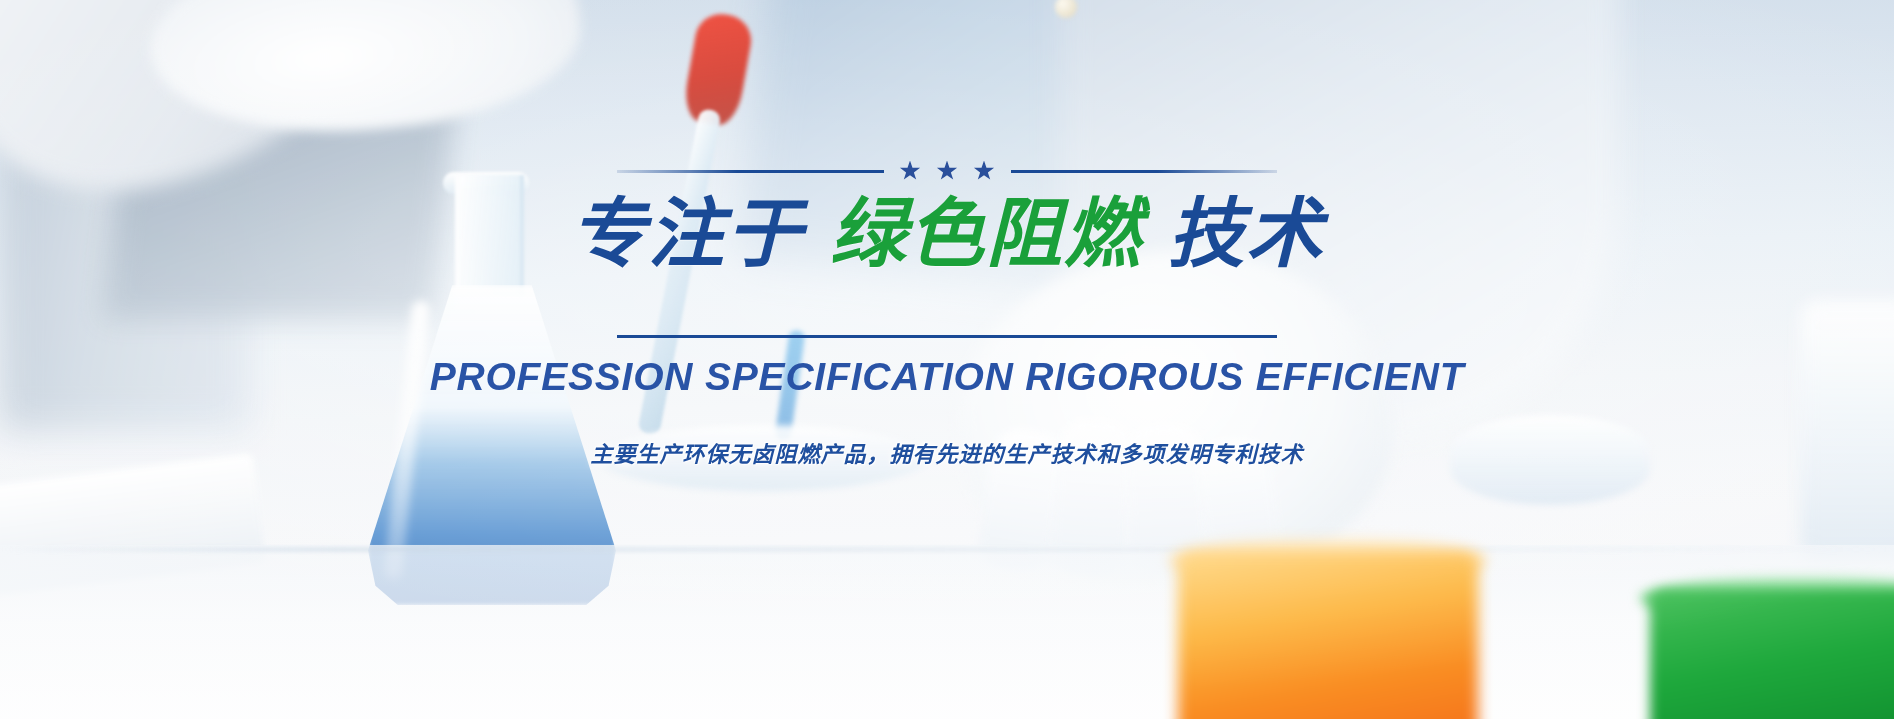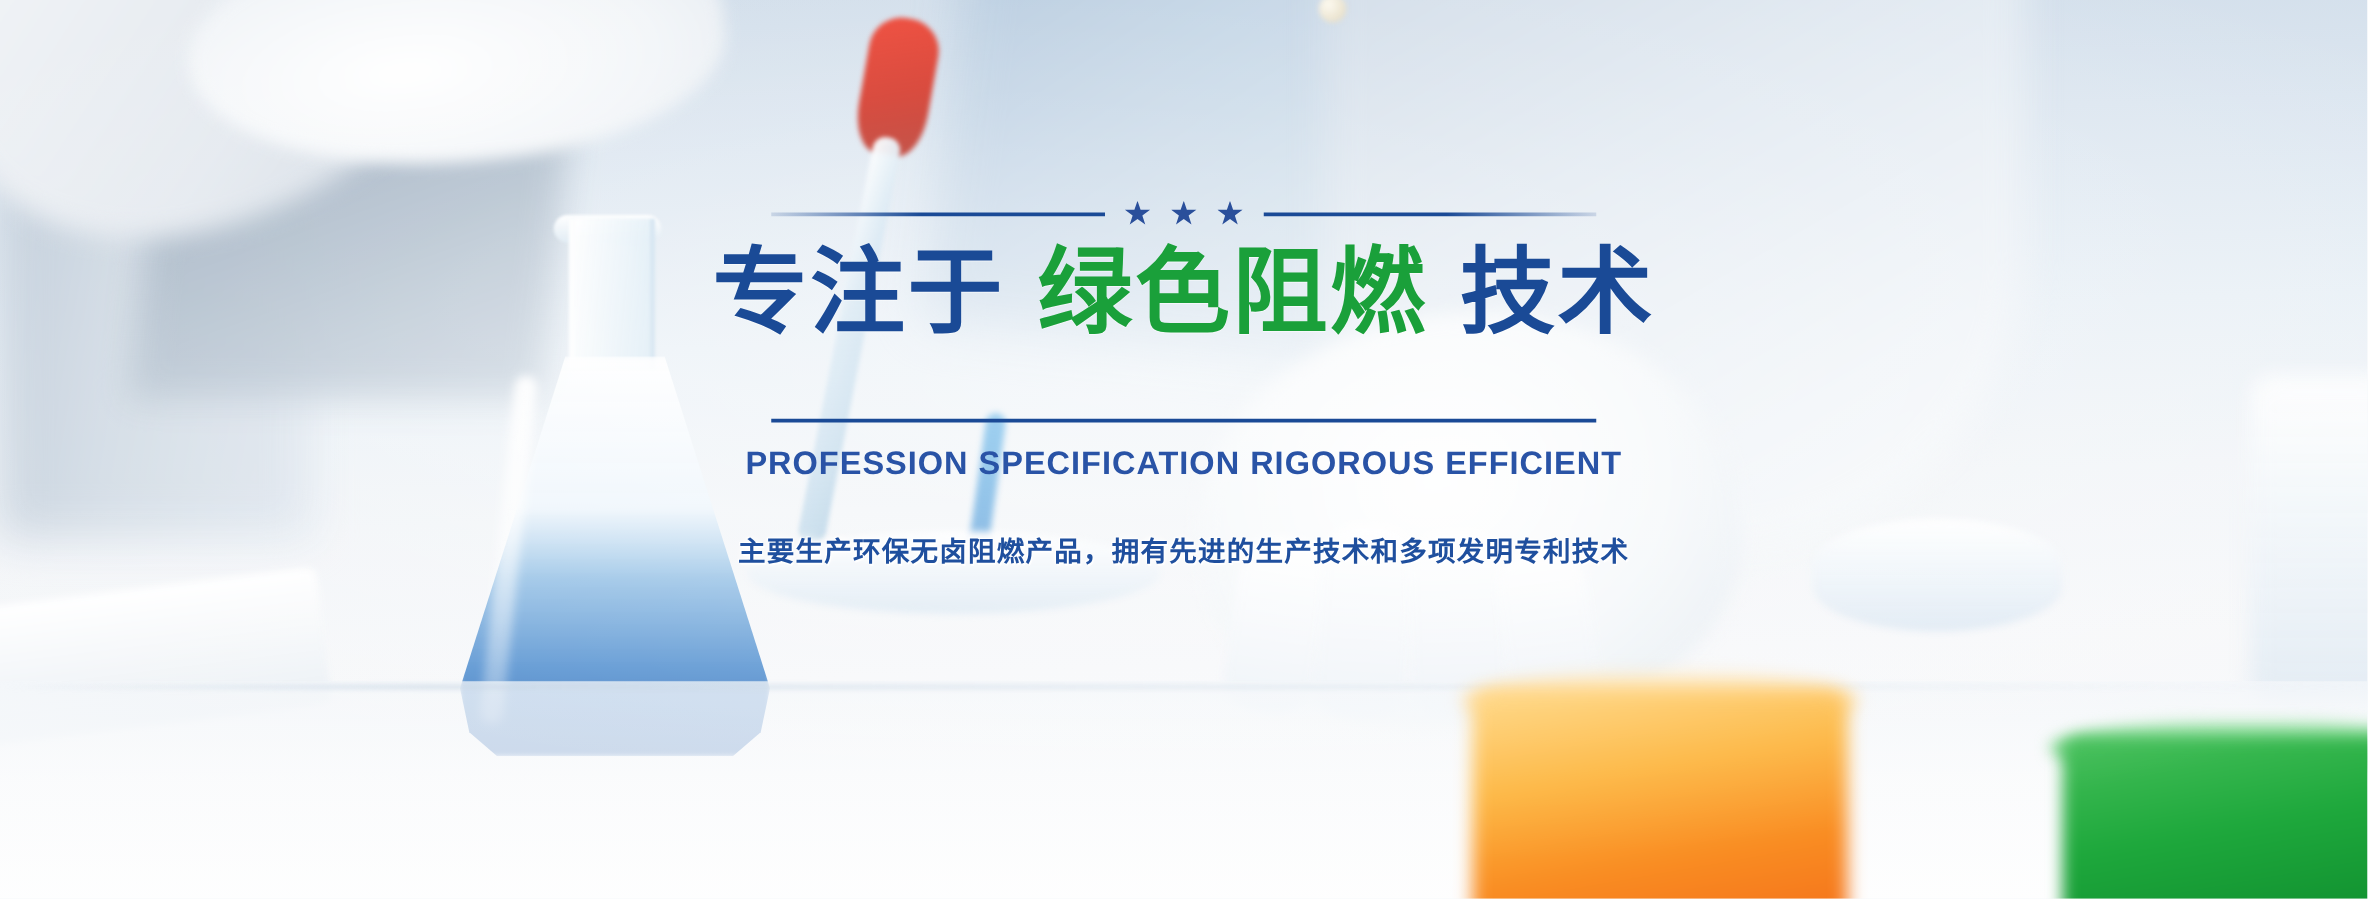--- a/index.html
+++ b/index.html
@@ -9,20 +9,21 @@
   }
 
   
   .banner{
     position:relative;
     width:1894px;
     height:719px;
     overflow:hidden;
     background:#eef3f8;
     isolation:isolate;
+    font-style:italic;
   }
 
   
   .bg{position:absolute;inset:0;overflow:hidden;}
 
   .bg-base{
     position:absolute;inset:0;
     background:
       linear-gradient(178deg,#cfdce9 0%,#dce6f0 18%,#e9f0f6 38%,#f2f5f8 55%,#f7f8fa 72%,#fafbfc 100%);
   }
@@ -251,21 +252,21 @@
   .hl-gap{display:inline-block;width:26px;}
 
   .underline{
     margin-top:10px;
     width:660px;height:3px;
     background:#1a4a96;
   }
 
   .subtitle{
     margin-top:17px;
-    font-size:26px;
+    font-size:39px;
     font-weight:700;
     letter-spacing:.8px;
     color:#2953a6;
     white-space:nowrap;
     font-family:"Liberation Sans","DejaVu Sans",sans-serif;
   }
 
   .desc{
     margin-top:37px;
     font-size:22px;

